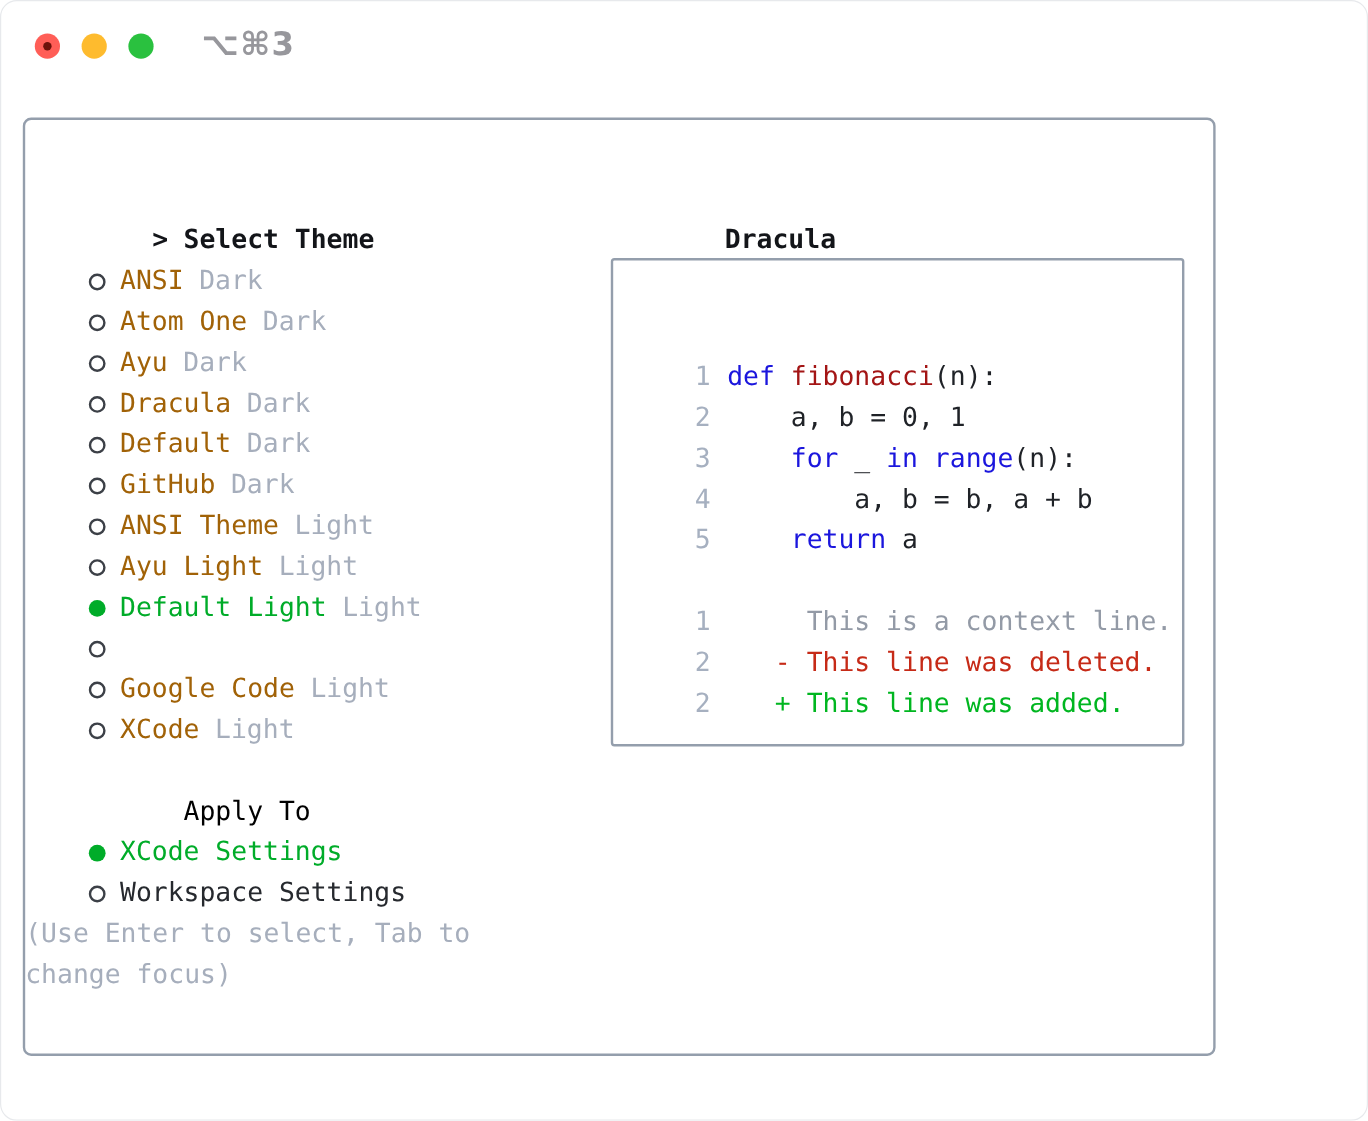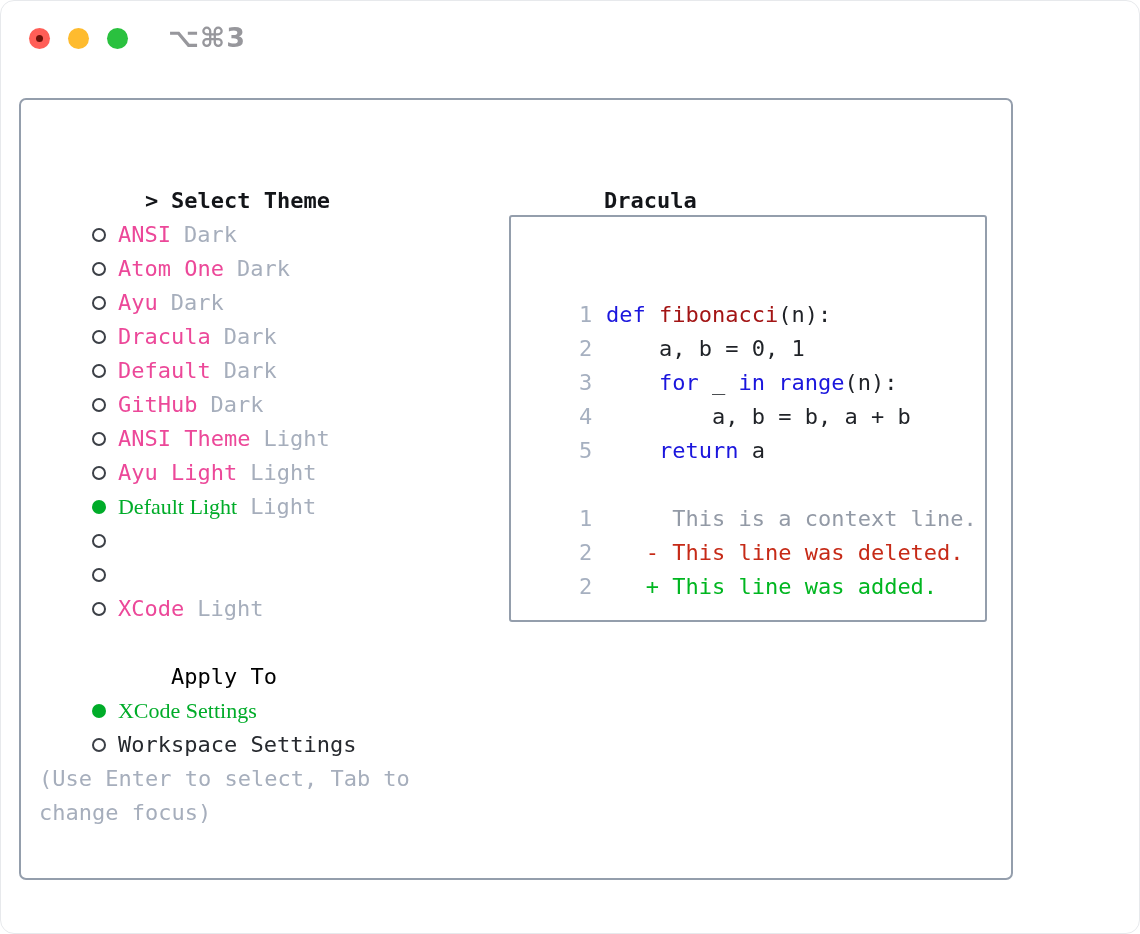--- a/index.html
+++ b/index.html
@@ -32,38 +32,38 @@
   .main-box {
     position: absolute; left: 18px; top: 97px;
     width: 994px; height: 782px;
     border: 2px solid #949eac; border-radius: 7px;
     background: #ffffff;
   }
 
   .row { height: 34px; line-height: 34px; font-size: 22px; white-space: pre; }
   .blank { height: 34px; }
 
-  .left-col  { position: absolute; left: 18px;  top: 50px; }
+  .left-col  { position: absolute; left: 0;  top: 50px; }
   .right-col { position: absolute; left: 477px; top: 50px; }
 
   .marker { display: inline-block; width: 26px; vertical-align: top; }
   .caret  { font-weight: bold; color: #131519; }
 
   .radio {
     display: inline-block; width: 14px; height: 14px; border-radius: 50%;
     border: 2px solid #3c4047; margin-top: 10px;
   }
   .selected .radio { border: none; width: 14px; height: 14px; background: #00ac29; }
 
   .header-label { font-weight: bold; color: #131519; }
   .sub-header   { color: #000000; }
 
-  .label .name    { color: #ec4899; }
+  .label .name    { color: #a16207; }
   .label .variant { color: #a6aebc; margin-left: 13px; }
-  .selected .name, .selected .apply-label { color: #00ac29; font-family: Liberation Serif, serif; }
+  .selected .name, .selected .apply-label { color: #00ac29; }
   .apply-label { color: #26292e; }
 
   .hint { color: #a6aebc; }
 
   
   .preview-box {
     margin-left: 11px; margin-top: 31px;
     width: 478px; height: 407px;
     border: 2px solid #949eac; border-radius: 3px;
     padding-top: 47px; padding-left: 15px;
@@ -135,21 +135,21 @@
 
   <div class="row list-row selected">
     <span class="marker"><span class="radio"></span></span><span class="label"><span class="name">Default Light</span><span class="variant">Light</span></span>
   </div>
 
   <div class="row list-row">
     <span class="marker"><span class="radio"></span></span>
   </div>
 
   <div class="row list-row">
-    <span class="marker"><span class="radio"></span></span>
+    <span class="marker"><span class="radio"></span></span><span class="label"><span class="name">Google Code</span><span class="variant">Light</span></span>
   </div>
 
   <div class="row list-row">
     <span class="marker"><span class="radio"></span></span><span class="label"><span class="name">XCode</span><span class="variant">Light</span></span>
   </div>
 </div>
 
       <div class="row blank"></div>
 
       <div class="row">

